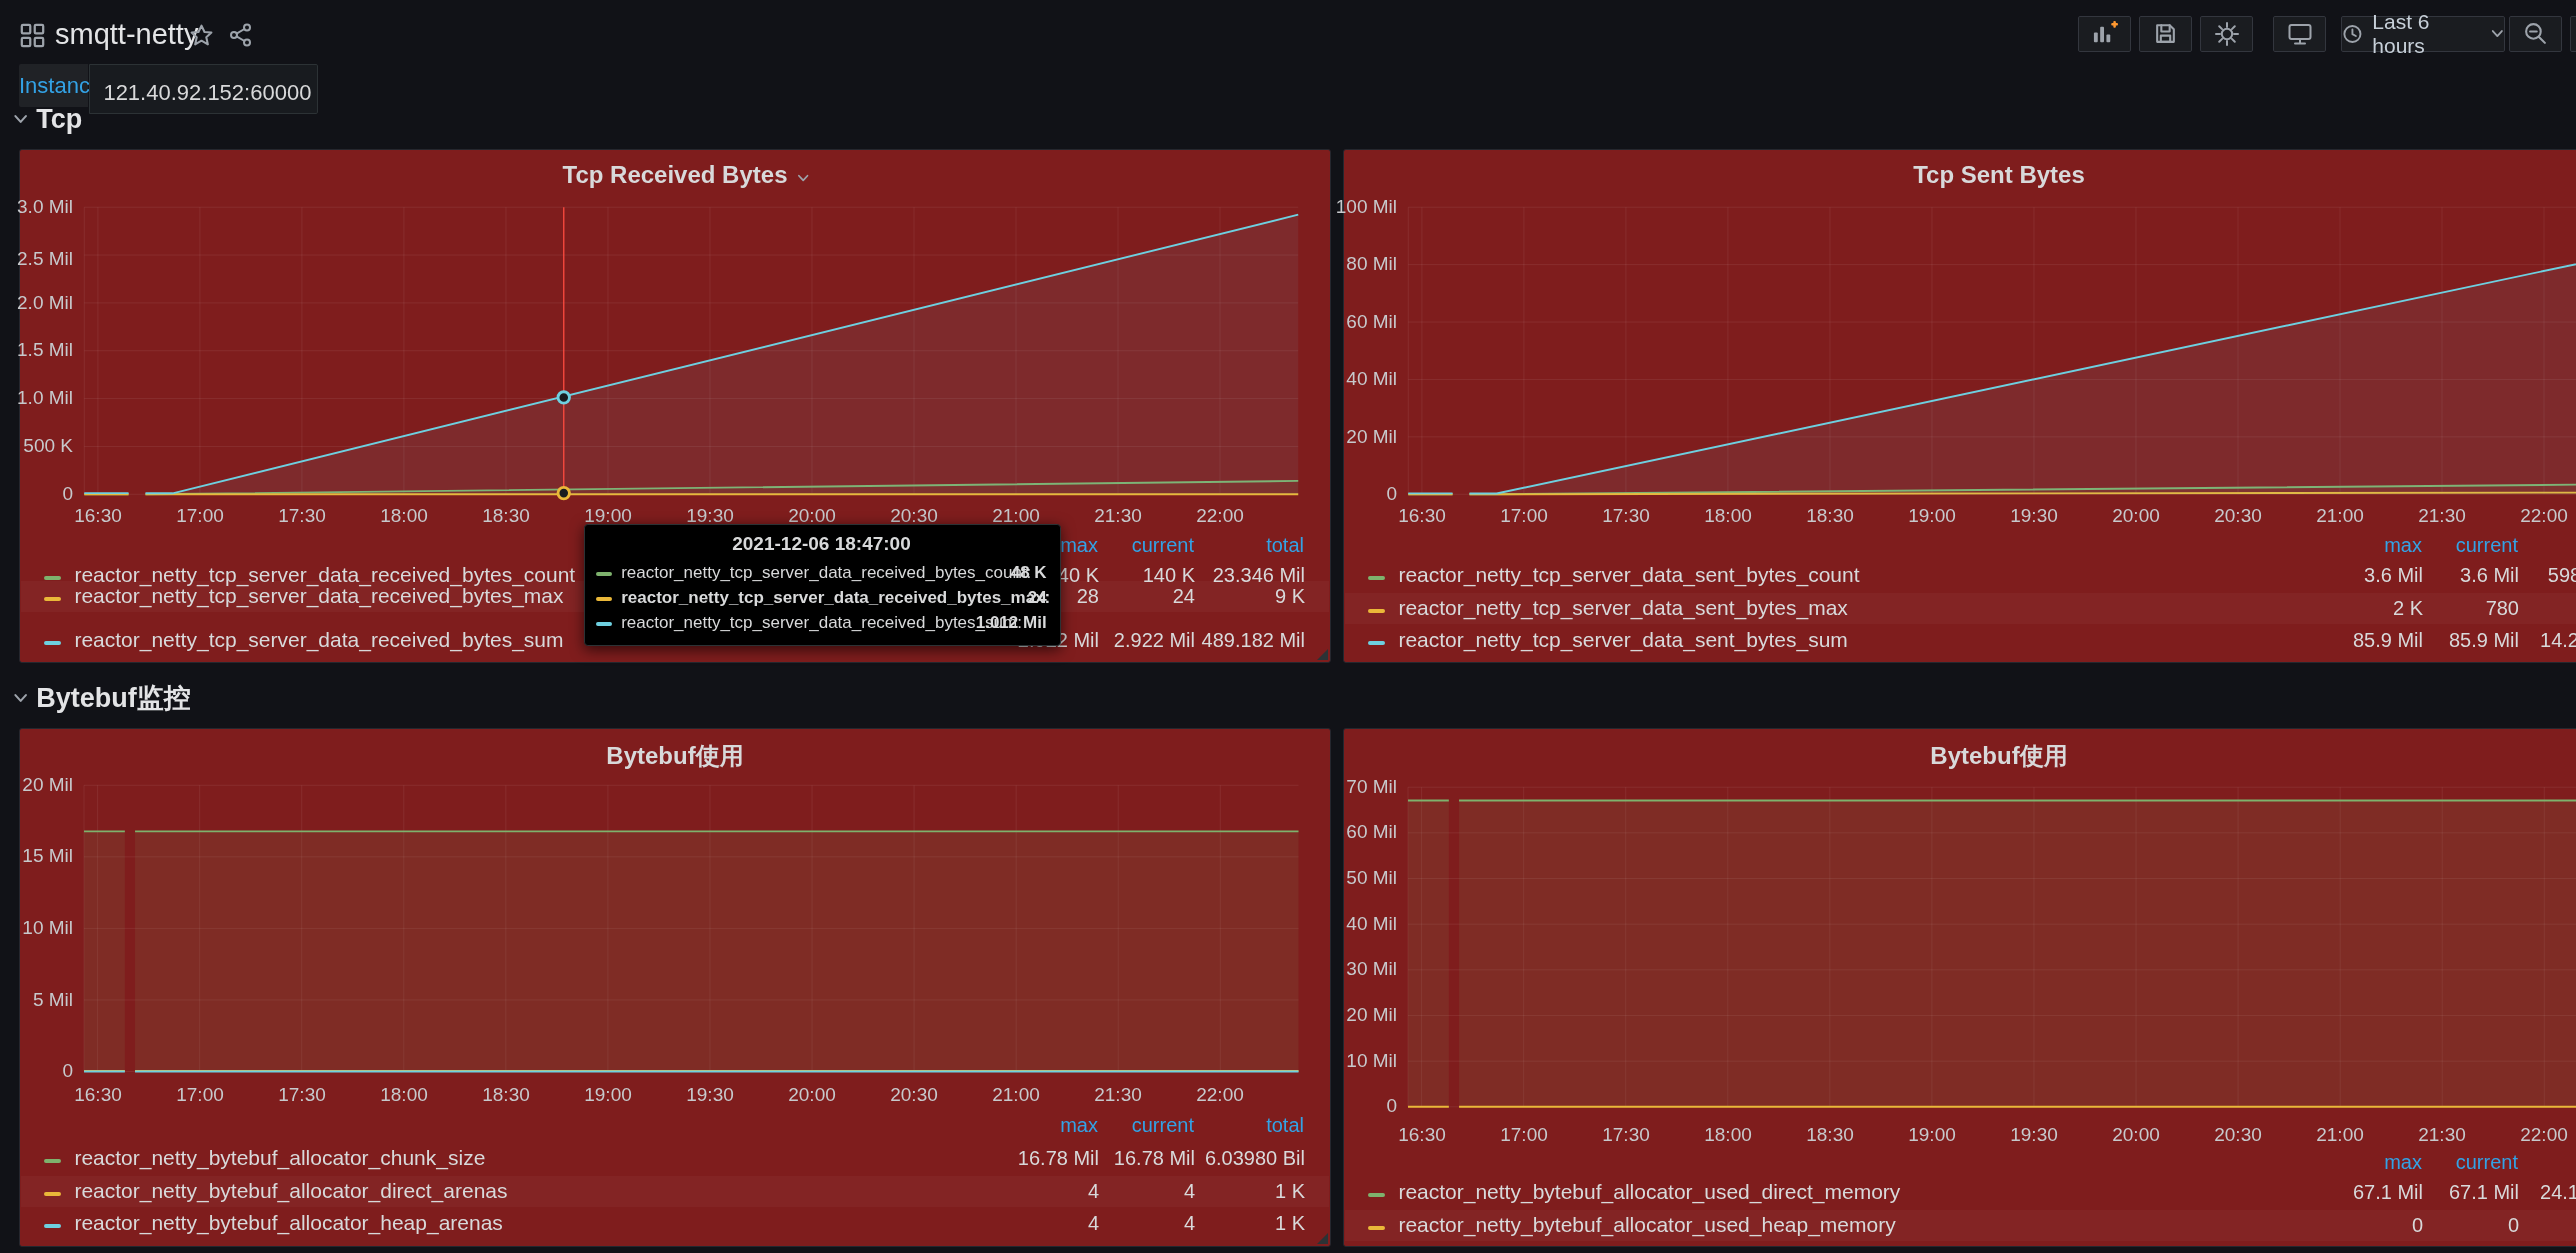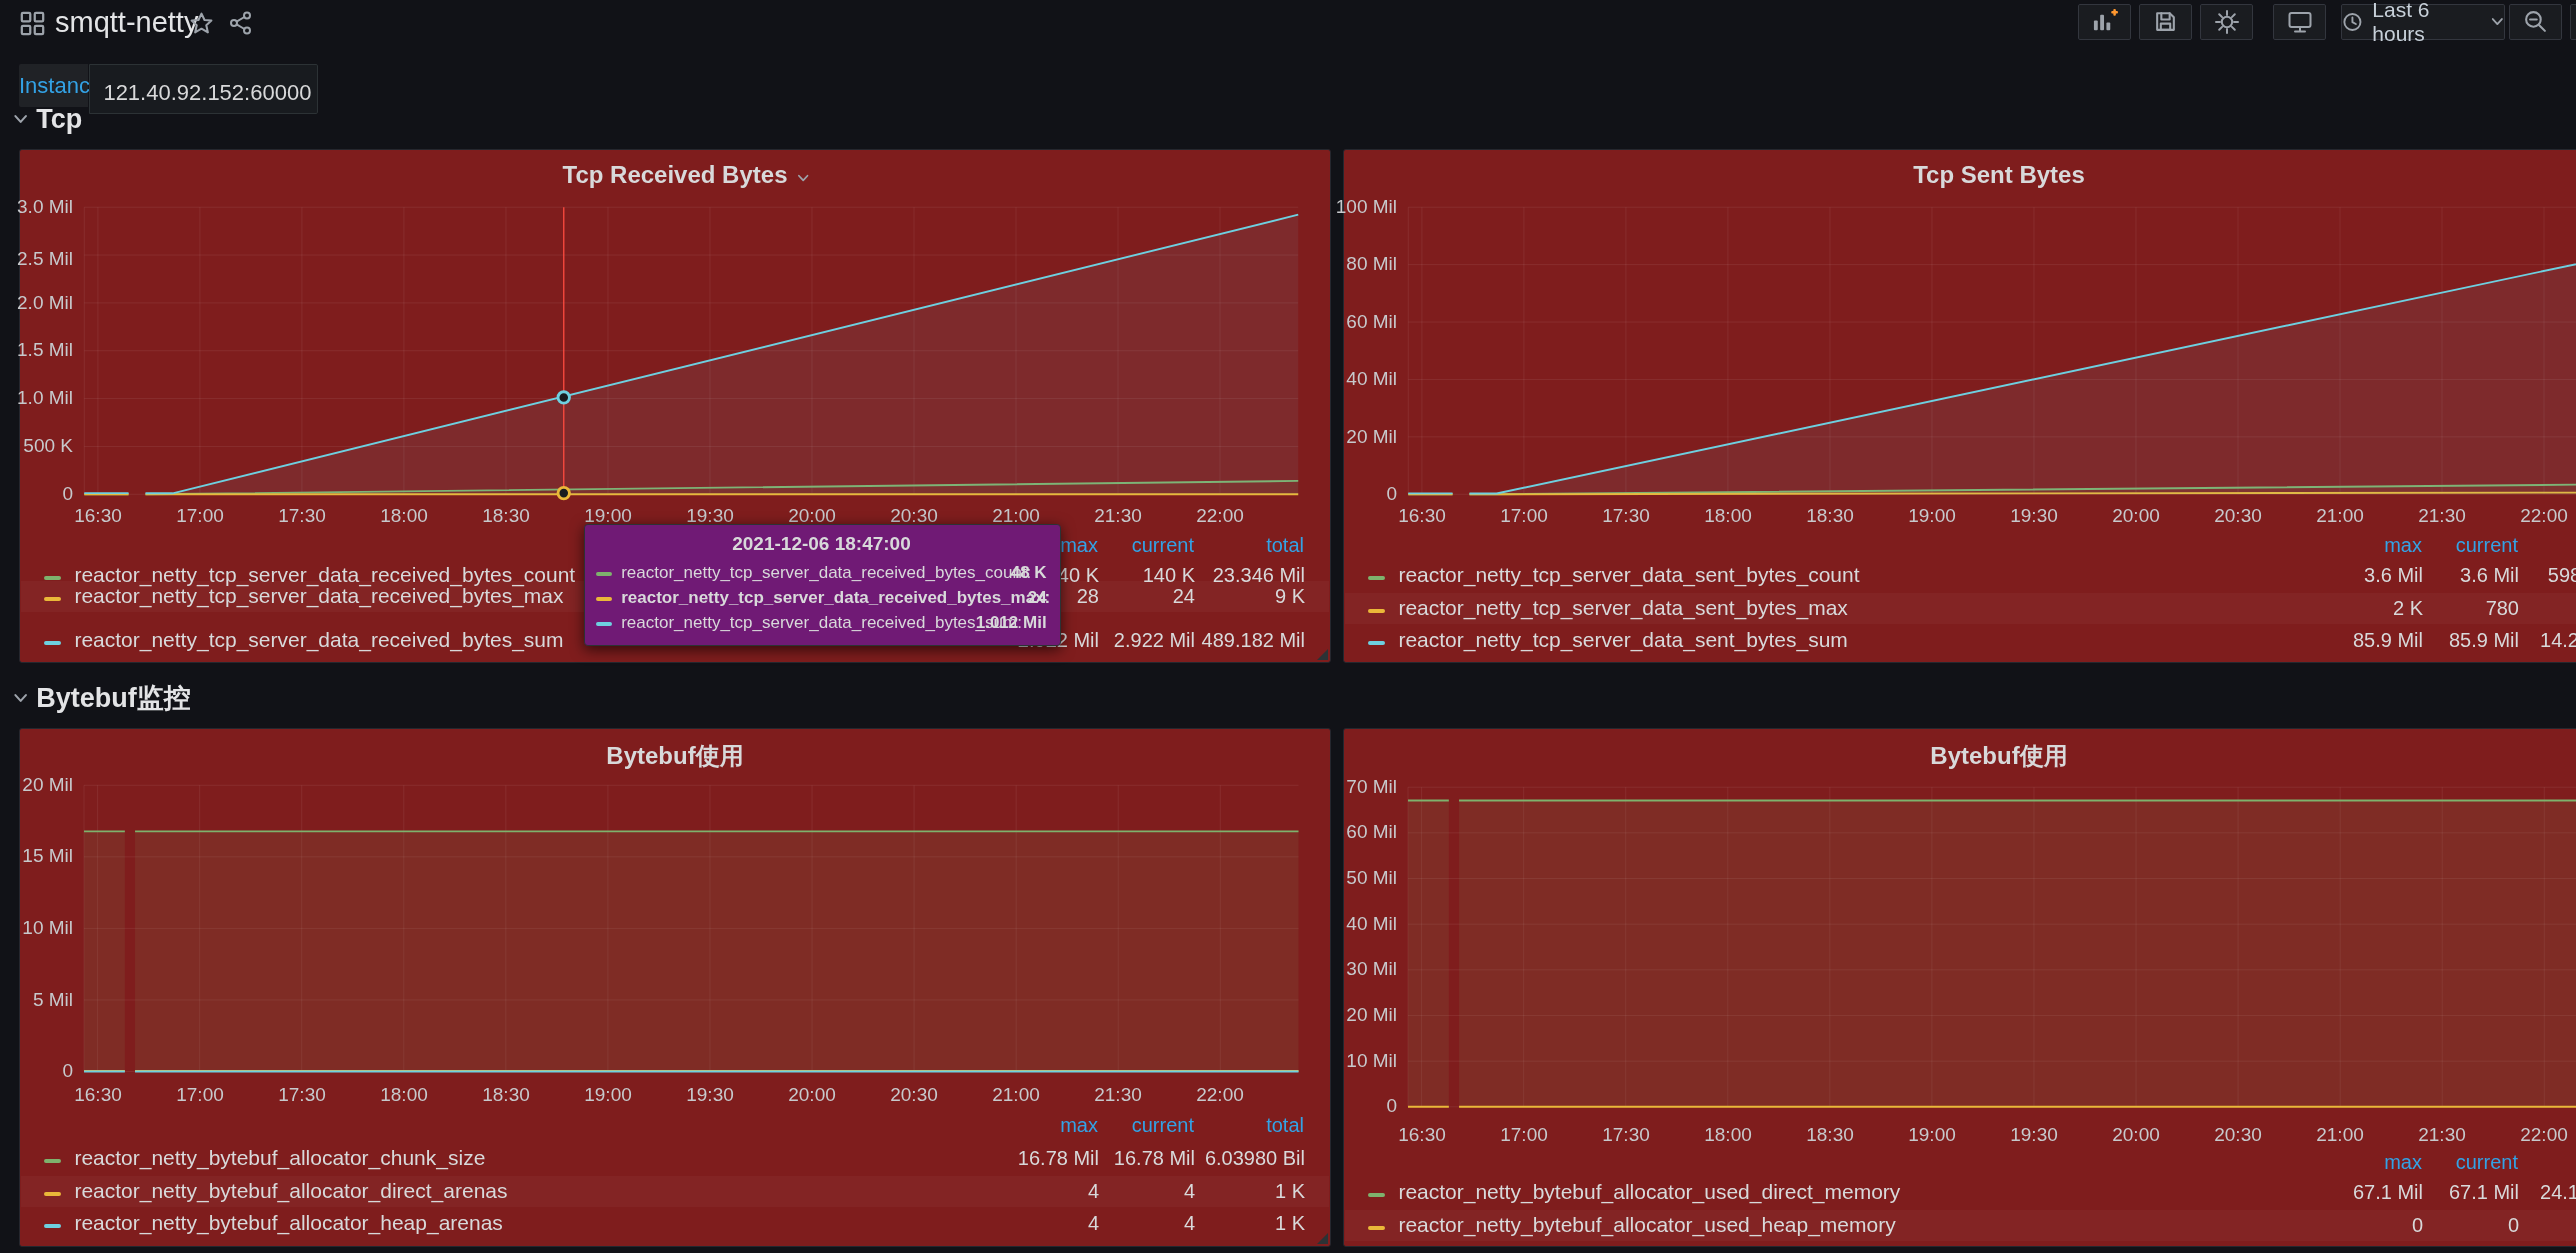--- a/index.html
+++ b/index.html
@@ -1,19 +1,19 @@
 <!DOCTYPE html>
 <html><head>
 <meta charset="utf-8">
 <style>
   html,body{margin:0;padding:0;background:#111217;}
   #app{position:relative;width:2576px;height:1254px;overflow:hidden;background:#111217;
        font-family:"Liberation Sans","DejaVu Sans",sans-serif;color:#d8d9da;}
   
-  .topbar{position:absolute;left:0;top:0;width:2576px;height:46px;}
+  .topbar{position:absolute;left:0;top:12px;width:2576px;height:46px;}
   .nav-title{position:absolute;left:55px;top:5.7px;font-size:29px;font-weight:500;color:#e3e4e6;}
   .nav-icon{position:absolute;top:9.5px;}
   .tbtn{position:absolute;top:3.8px;height:36px;background:#1a1c20;border:1px solid #33363e;border-radius:1.9px;
         display:flex;align-items:center;justify-content:center;box-sizing:border-box;}
   .tbtn-sq{width:53px;}
   .timepick{width:164px;gap:9.5px;font-size:21px;font-weight:500;color:#c7d0d9;}
   
   .var-label{position:absolute;left:19px;top:64px;width:69px;height:43px;line-height:43px;text-align:center;
              background:#202226;border-radius:1.9px 0 0 1.9px;color:#33a2e5;font-size:22px;}
   .var-value{position:absolute;left:89px;top:64px;width:229px;height:50px;line-height:41px;box-sizing:border-box;
@@ -33,21 +33,21 @@
   .xlab{position:absolute;width:86px;text-align:center;font-size:19px;color:#c7c9cc;}
   .lg-head{position:absolute;width:153px;text-align:right;font-size:20px;font-weight:500;color:#33a2e5;cursor:pointer;}
   .lg-row{position:absolute;left:1px;right:1px;height:30.5px;line-height:30.5px;white-space:nowrap;}
   .lg-hl{background:rgba(255,255,255,0.035);}
   .dash{display:inline-block;width:17px;height:3.8px;border-radius:1.9px;margin-left:23px;margin-right:13.4px;vertical-align:middle;}
   .lg-name{font-size:21px;color:#d8d9da;cursor:pointer;}
   .lg-val{position:absolute;top:0;width:153px;text-align:right;font-size:20px;color:#d8d9da;}
   .rhandle{position:absolute;right:1.9px;bottom:1.9px;width:0;height:0;
            border-left:11.4px solid transparent;border-bottom:11.4px solid #2c3235;}
   
-  #tooltip{position:absolute;background:#701a75;border:1px solid #2c3235;border-radius:3.8px;z-index:50;
+  #tooltip{position:absolute;background:#000000;border:1px solid #2c3235;border-radius:3.8px;z-index:50;
            box-shadow:0 3.8px 13.4px rgba(0,0,0,.6);padding:7.6px 13.4px 9.5px 11.4px;box-sizing:border-box;}
   .tt-time{text-align:center;font-size:19px;font-weight:600;color:#d8d9da;margin-bottom:5.7px;}
   .tt-row{position:relative;height:25px;line-height:25px;font-size:17px;color:#d8d9da;white-space:nowrap;}
   .tt-row .dash{width:15.3px;margin-left:0;margin-right:9.5px;}
   .tt-val{position:absolute;right:0;top:0;font-weight:700;}
   .tt-bold{font-weight:700;}
   .icon-stroke{stroke:#9da3ab;fill:none;stroke-width:2;stroke-linecap:round;stroke-linejoin:round;}
 </style>
 </head>
 <body>

